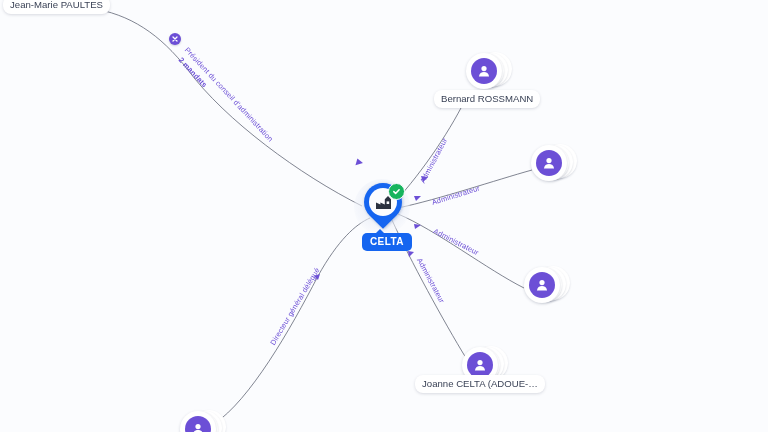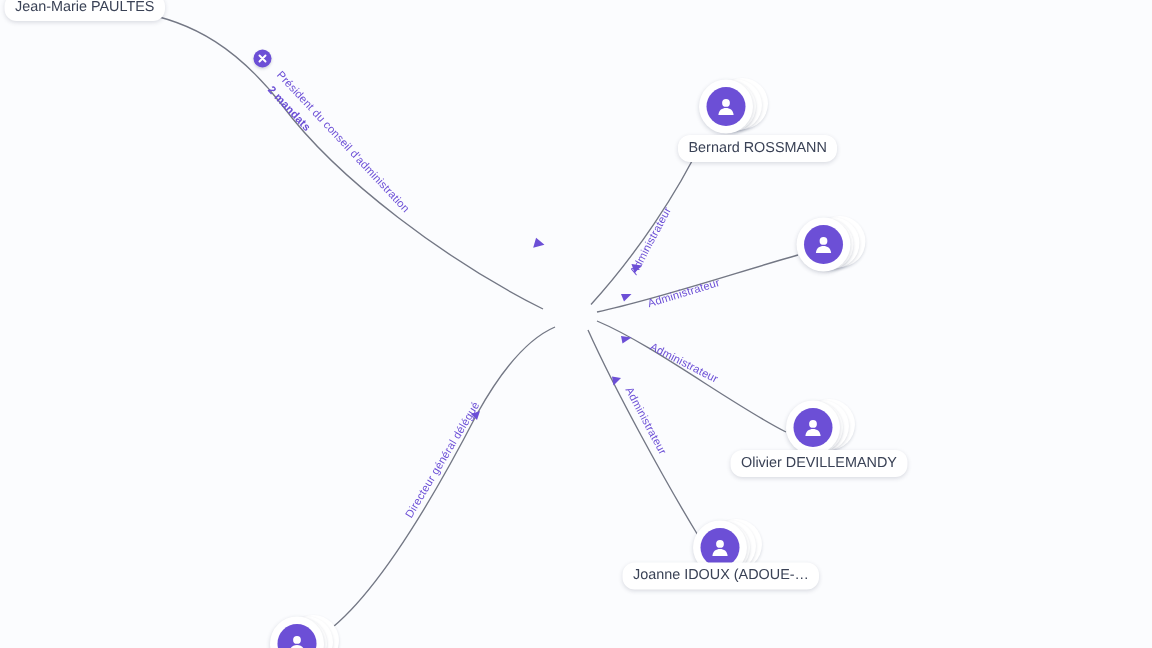--- a/index.html
+++ b/index.html
@@ -216,37 +216,53 @@
   <div class="edge-label" style="left:422px; top:178px; transform: rotate(-62deg);">Administrateur</div>
 
   <div class="edge-label" style="left:432px; top:198px; transform: rotate(-17deg);">Administrateur</div>
 
   <div class="edge-label" style="left:434px; top:226px; transform: rotate(27deg);">Administrateur</div>
 
   <div class="edge-label" style="left:419px; top:254px; transform: rotate(62deg);">Administrateur</div>
 
   <div class="edge-label" style="left:272px; top:340px; transform: rotate(-59deg);">Directeur général délégué</div>
 
+  <div id="company-node">
+    <div class="pin-halo"></div>
+    <div class="pin-shape"></div>
+    <div class="pin-hole">
+      <svg width="17" height="15" viewBox="0 0 17 15" aria-hidden="true">
+        <path d="M1 14 L1 7.6 L5.4 9.6 L5.4 7.6 L9.8 9.6 L9.8 4.2 L13 1 L16 4.2 L16 14 Z" fill="#2b3240"></path>
+        <rect x="11.6" y="6.4" width="2.6" height="2.6" fill="#fbfcfe"></rect>
+      </svg>
+    </div>
+    <div class="check-badge">
+      <svg width="9" height="9" viewBox="0 0 9 9" aria-hidden="true">
+        <path d="M1.8 4.6 L3.6 6.4 L7.1 2.7" stroke="#ffffff" stroke-width="1.5" fill="none" stroke-linecap="round" stroke-linejoin="round"></path>
+      </svg>
+    </div>
+    <div id="company-label">CELTA</div>
+  </div>
 
   <div class="node-label" style="left:3px; top:-4px;">Jean-Marie PAULTES</div>
 
   <div class="person-node" style="left:466px; top:50px;">
     <div class="card-stack card-s3"></div>
     <div class="card-stack card-s2"></div>
     <div class="card-stack card-s1"></div>
     <div class="avatar-disc">
       <div class="avatar-inner">
         <svg width="14" height="14" viewBox="0 0 14 14" aria-hidden="true">
           <circle cx="7" cy="4.6" r="2.6" fill="#ffffff"></circle>
           <path d="M1.9 12.6 C2.3 9.3 4.4 8 7 8 C9.6 8 11.7 9.3 12.1 12.6 Z" fill="#ffffff"></path>
         </svg>
       </div>
     </div>
   </div>
-  <div class="node-label" style="left:452px; top:90px;text-align:center;">Bernard ROSSMANN</div>
+  <div class="node-label" style="left:434px; top:90px;text-align:center;">Bernard ROSSMANN</div>
 
   <div class="person-node" style="left:531px; top:142px;">
     <div class="card-stack card-s3"></div>
     <div class="card-stack card-s2"></div>
     <div class="card-stack card-s1"></div>
     <div class="avatar-disc">
       <div class="avatar-inner">
         <svg width="14" height="14" viewBox="0 0 14 14" aria-hidden="true">
           <circle cx="7" cy="4.6" r="2.6" fill="#ffffff"></circle>
           <path d="M1.9 12.6 C2.3 9.3 4.4 8 7 8 C9.6 8 11.7 9.3 12.1 12.6 Z" fill="#ffffff"></path>
@@ -261,36 +277,35 @@
     <div class="card-stack card-s1"></div>
     <div class="avatar-disc">
       <div class="avatar-inner">
         <svg width="14" height="14" viewBox="0 0 14 14" aria-hidden="true">
           <circle cx="7" cy="4.6" r="2.6" fill="#ffffff"></circle>
           <path d="M1.9 12.6 C2.3 9.3 4.4 8 7 8 C9.6 8 11.7 9.3 12.1 12.6 Z" fill="#ffffff"></path>
         </svg>
       </div>
     </div>
   </div>
-  <div class="node-label" style="left:487px; top:300px;">Olivier DEVILLEMANDY</div>
 
   <div class="person-node" style="left:462px; top:344px;">
     <div class="card-stack card-s3"></div>
     <div class="card-stack card-s2"></div>
     <div class="card-stack card-s1"></div>
     <div class="avatar-disc">
       <div class="avatar-inner">
         <svg width="14" height="14" viewBox="0 0 14 14" aria-hidden="true">
           <circle cx="7" cy="4.6" r="2.6" fill="#ffffff"></circle>
           <path d="M1.9 12.6 C2.3 9.3 4.4 8 7 8 C9.6 8 11.7 9.3 12.1 12.6 Z" fill="#ffffff"></path>
         </svg>
       </div>
     </div>
   </div>
-  <div class="node-label" style="left:415px; top:375px;">Joanne IDOUX (ADOUE-…</div>
+  <div class="node-label" style="left:415px; top:375px;">Joanne CELTA (ADOUE-…</div>
 
   <div class="person-node" style="left:180px; top:408px;">
     <div class="card-stack card-s3"></div>
     <div class="card-stack card-s2"></div>
     <div class="card-stack card-s1"></div>
     <div class="avatar-disc">
       <div class="avatar-inner">
         <svg width="14" height="14" viewBox="0 0 14 14" aria-hidden="true">
           <circle cx="7" cy="4.6" r="2.6" fill="#ffffff"></circle>
           <path d="M1.9 12.6 C2.3 9.3 4.4 8 7 8 C9.6 8 11.7 9.3 12.1 12.6 Z" fill="#ffffff"></path>

